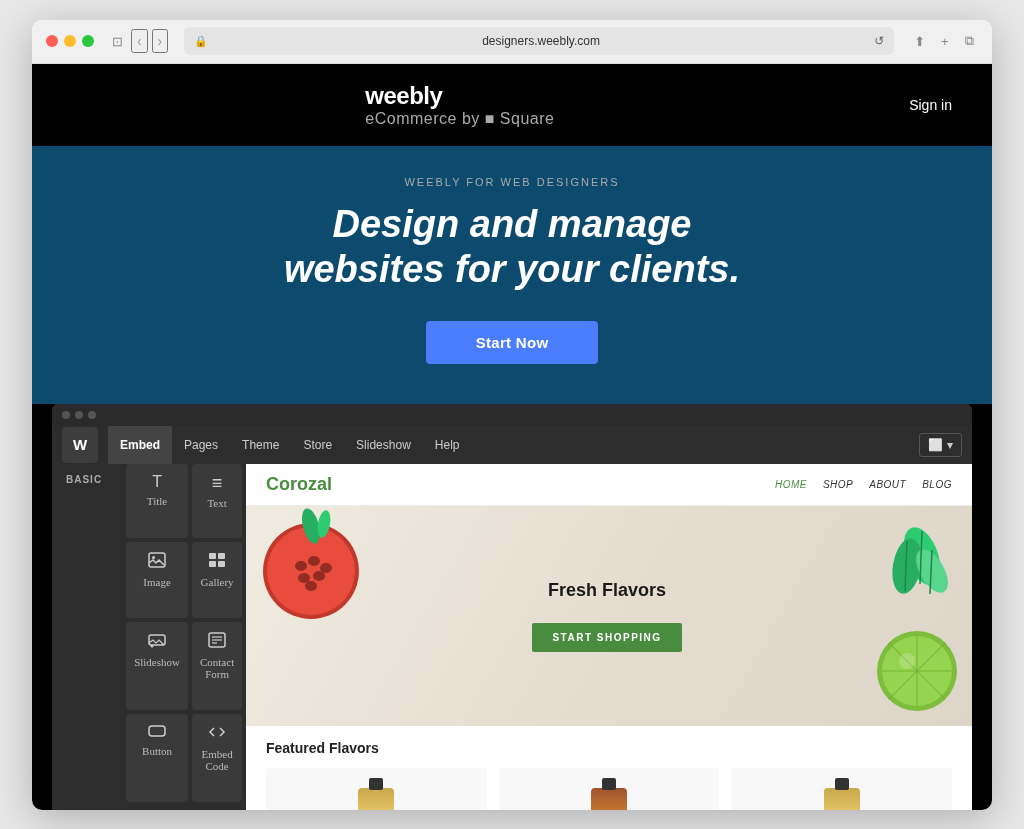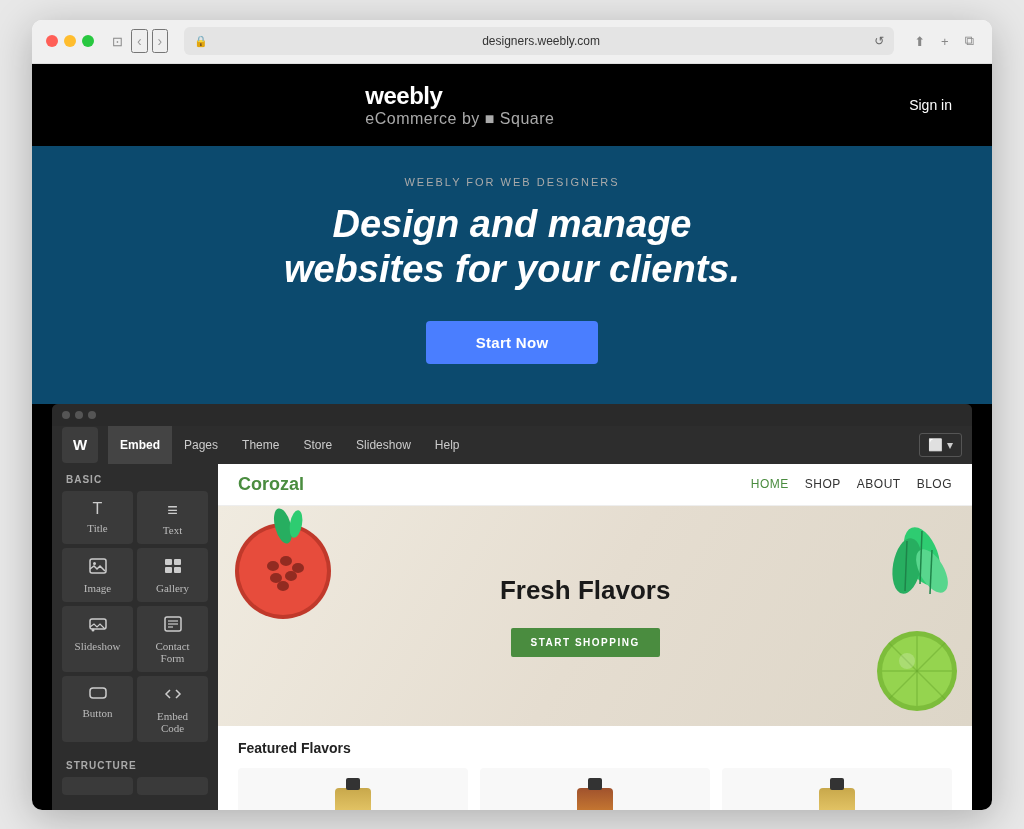--- a/index.html
+++ b/index.html
@@ -209,26 +209,25 @@
 
     .editor-body {
       display: flex;
       flex: 1;
       overflow: hidden;
       min-height: 0;
     }
 
     
     .editor-sidebar {
-      width: 166px;
+      width: 194px;
       background: #2d2d2d;
       flex-shrink: 0;
       overflow: hidden;
       display: flex;
-      flex-direction: column;
     }
 
     .sidebar-section-label {
       color: #aaa;
       font-size: 10px;
       font-weight: 600;
       letter-spacing: 1px;
       padding: 10px 14px 6px;
     }
 
@@ -343,26 +342,27 @@
       font-size: 18px;
       font-weight: 700;
     }
 
     .inner-nav {
       display: flex;
       gap: 16px;
     }
 
     .inner-nav-item {
-      font-size: 12px;
+      font-size: 10px;
       color: #333;
       font-weight: 500;
       letter-spacing: 0.5px;
       text-transform: uppercase;
       cursor: pointer;
+      font-style: italic;
     }
 
     .inner-nav-item.active {
       color: #4a8c3f;
     }
 
     
     .inner-hero {
       position: relative;
       height: 220px;
@@ -380,21 +380,21 @@
     .inner-hero-text {
       position: absolute;
       right: 40%;
       top: 50%;
       transform: translateY(-50%);
       text-align: center;
       z-index: 10;
     }
 
     .inner-hero-title {
-      font-size: 26px;
+      font-size: 18px;
       font-weight: 800;
       color: #1a1a1a;
       margin-bottom: 22px;
       white-space: nowrap;
     }
 
     .inner-hero-cta {
       background: #4a8c3f;
       color: #fff;
       border: none;

